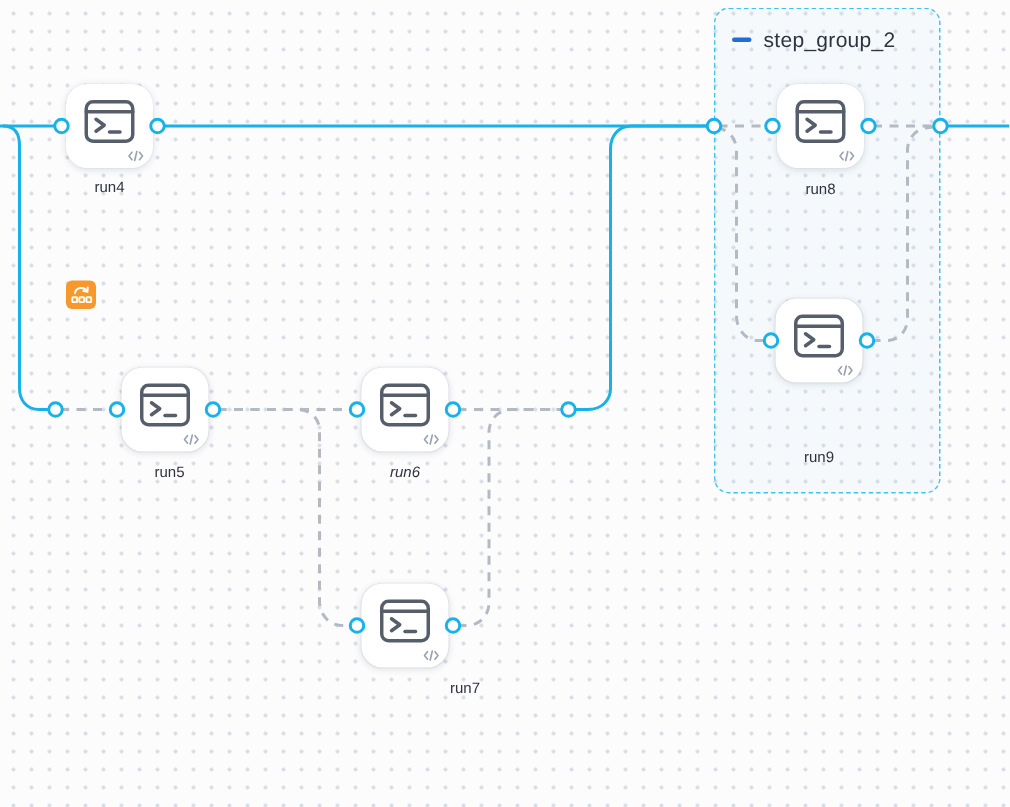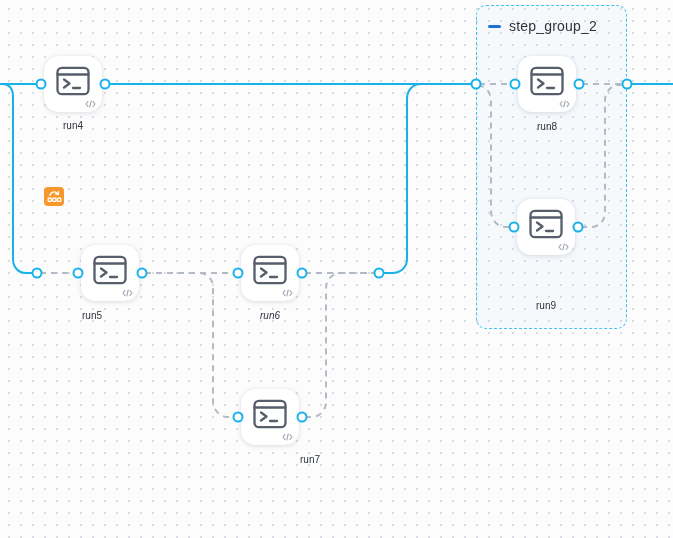--- a/index.html
+++ b/index.html
@@ -148,21 +148,21 @@
       <line x1="1.5" y1="8.5" x2="32.5" y2="8.5"></line>
       <polyline points="8,13.5 13.5,17.5 8,21.5"></polyline>
       <line x1="17" y1="22" x2="24" y2="22"></line>
     </svg>
     <svg class="code-icon" width="11" height="8" viewBox="0 0 11 8" fill="none" stroke="var(--code-gray)" stroke-width="1.1" stroke-linecap="round" stroke-linejoin="round">
       <polyline points="3,1.5 1,4 3,6.5"></polyline>
       <polyline points="8,1.5 10,4 8,6.5"></polyline>
       <line x1="4.8" y1="7" x2="6.2" y2="1"></line>
     </svg>
   </div>
-  <div class="node-label" style="left:92px;top:310px;">run5</div>
+  <div class="node-label" style="left:113px;top:310px;">run5</div>
 
   <div class="node" style="left:241px;top:245px;">
     <svg class="term-icon" width="34" height="30" viewBox="0 0 34 30" fill="none" stroke="var(--icon-stroke)" stroke-width="2.3" stroke-linecap="round" stroke-linejoin="round">
       <rect x="1.5" y="1.8" width="31" height="26.4" rx="4.5"></rect>
       <line x1="1.5" y1="8.5" x2="32.5" y2="8.5"></line>
       <polyline points="8,13.5 13.5,17.5 8,21.5"></polyline>
       <line x1="17" y1="22" x2="24" y2="22"></line>
     </svg>
     <svg class="code-icon" width="11" height="8" viewBox="0 0 11 8" fill="none" stroke="var(--code-gray)" stroke-width="1.1" stroke-linecap="round" stroke-linejoin="round">
       <polyline points="3,1.5 1,4 3,6.5"></polyline>

